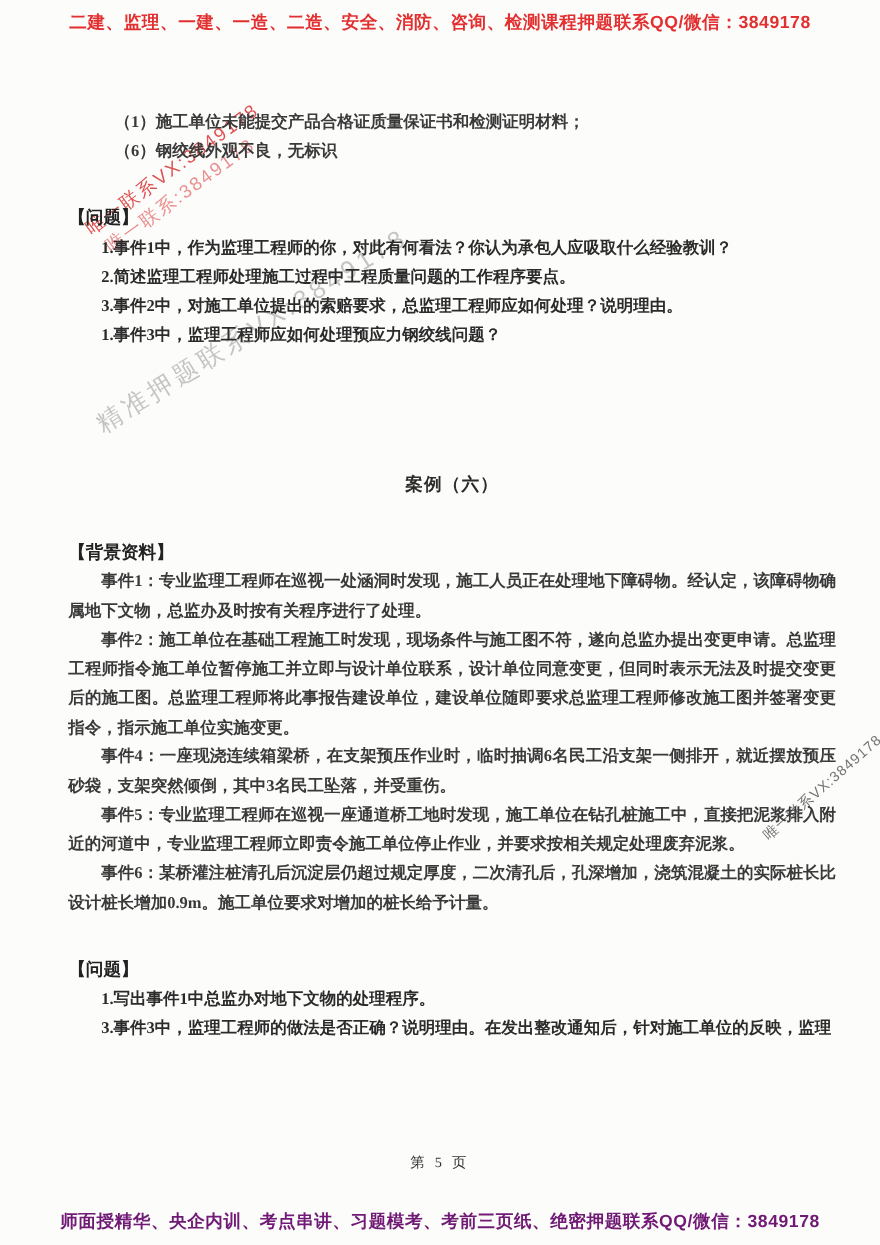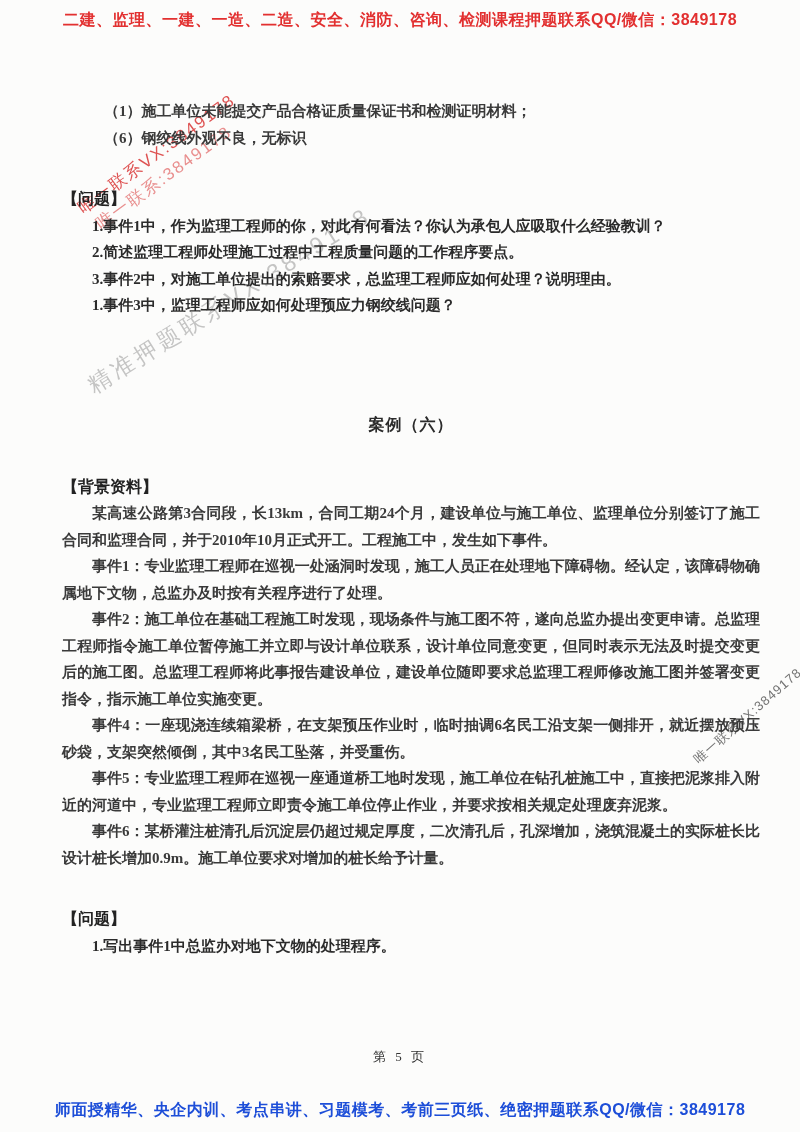--- a/index.html
+++ b/index.html
@@ -40,20 +40,21 @@
     text-indent:0;
     color:#222;
     margin-top:35px;
   }
   .case-title{
     text-align:center;
     font-weight:bold;
     font-size:16px;
     text-indent:0;
     letter-spacing:1px;
+    margin-top:16px;
   }
   p{margin:0;font-weight:bold;}
   .para{color:#3a3a3a;}
 
   .page-number{
     position:absolute;top:1048px;left:0;width:800px;
     text-align:center;
     font-size:13px;
     color:#333;
     letter-spacing:3px;
@@ -106,25 +107,25 @@
   <p class="bracket-heading">【问题】</p>
   <p class="indent">1.事件1中，作为监理工程师的你，对此有何看法？你认为承包人应吸取什么经验教训？</p>
   <p class="indent">2.简述监理工程师处理施工过程中工程质量问题的工作程序要点。</p>
   <p class="indent">3.事件2中，对施工单位提出的索赔要求，总监理工程师应如何处理？说明理由。</p>
   <p class="indent">1.事件3中，监理工程师应如何处理预应力钢绞线问题？</p>
 </div>
 
 <div class="content sec-b">
   <p class="case-title">案例（六）</p>
   <p class="bracket-heading">【背景资料】</p>
-  <p class="indent para">某高速公路第3合同段，长13km，合同工期24个月，建设单位与施工单位、监理单位分别签订了施工合同和监理合同，并于2010年10月正式开工。工程施工中，发生如下事件。</p>
   <p class="indent para">事件1：专业监理工程师在巡视一处涵洞时发现，施工人员正在处理地下障碍物。经认定，该障碍物确属地下文物，总监办及时按有关程序进行了处理。</p>
   <p class="indent para">事件2：施工单位在基础工程施工时发现，现场条件与施工图不符，遂向总监办提出变更申请。总监理工程师指令施工单位暂停施工并立即与设计单位联系，设计单位同意变更，但同时表示无法及时提交变更后的施工图。总监理工程师将此事报告建设单位，建设单位随即要求总监理工程师修改施工图并签署变更指令，指示施工单位实施变更。</p>
   <p class="indent para">事件4：一座现浇连续箱梁桥，在支架预压作业时，临时抽调6名民工沿支架一侧排开，就近摆放预压砂袋，支架突然倾倒，其中3名民工坠落，并受重伤。</p>
   <p class="indent para">事件5：专业监理工程师在巡视一座通道桥工地时发现，施工单位在钻孔桩施工中，直接把泥浆排入附近的河道中，专业监理工程师立即责令施工单位停止作业，并要求按相关规定处理废弃泥浆。</p>
   <p class="indent para">事件6：某桥灌注桩清孔后沉淀层仍超过规定厚度，二次清孔后，孔深增加，浇筑混凝土的实际桩长比设计桩长增加0.9m。施工单位要求对增加的桩长给予计量。</p>
   <p class="bracket-heading">【问题】</p>
   <p class="indent">1.写出事件1中总监办对地下文物的处理程序。</p>
+  <p class="indent">3.事件3中，监理工程师的做法是否正确？说明理由。在发出整改通知后，针对施工单位的反映，监理</p>
 </div>
 
 <div class="page-number">第 5 页</div>
 
-<div class="banner bottom" style="color:#1d4ed8">师面授精华、央企内训、考点串讲、习题模考、考前三页纸、绝密押题联系QQ/微信：3849178</div>
+<div class="banner bottom" style="color:#701a75">师面授精华、央企内训、考点串讲、习题模考、考前三页纸、绝密押题联系QQ/微信：3849178</div>
 
 </body></html>

